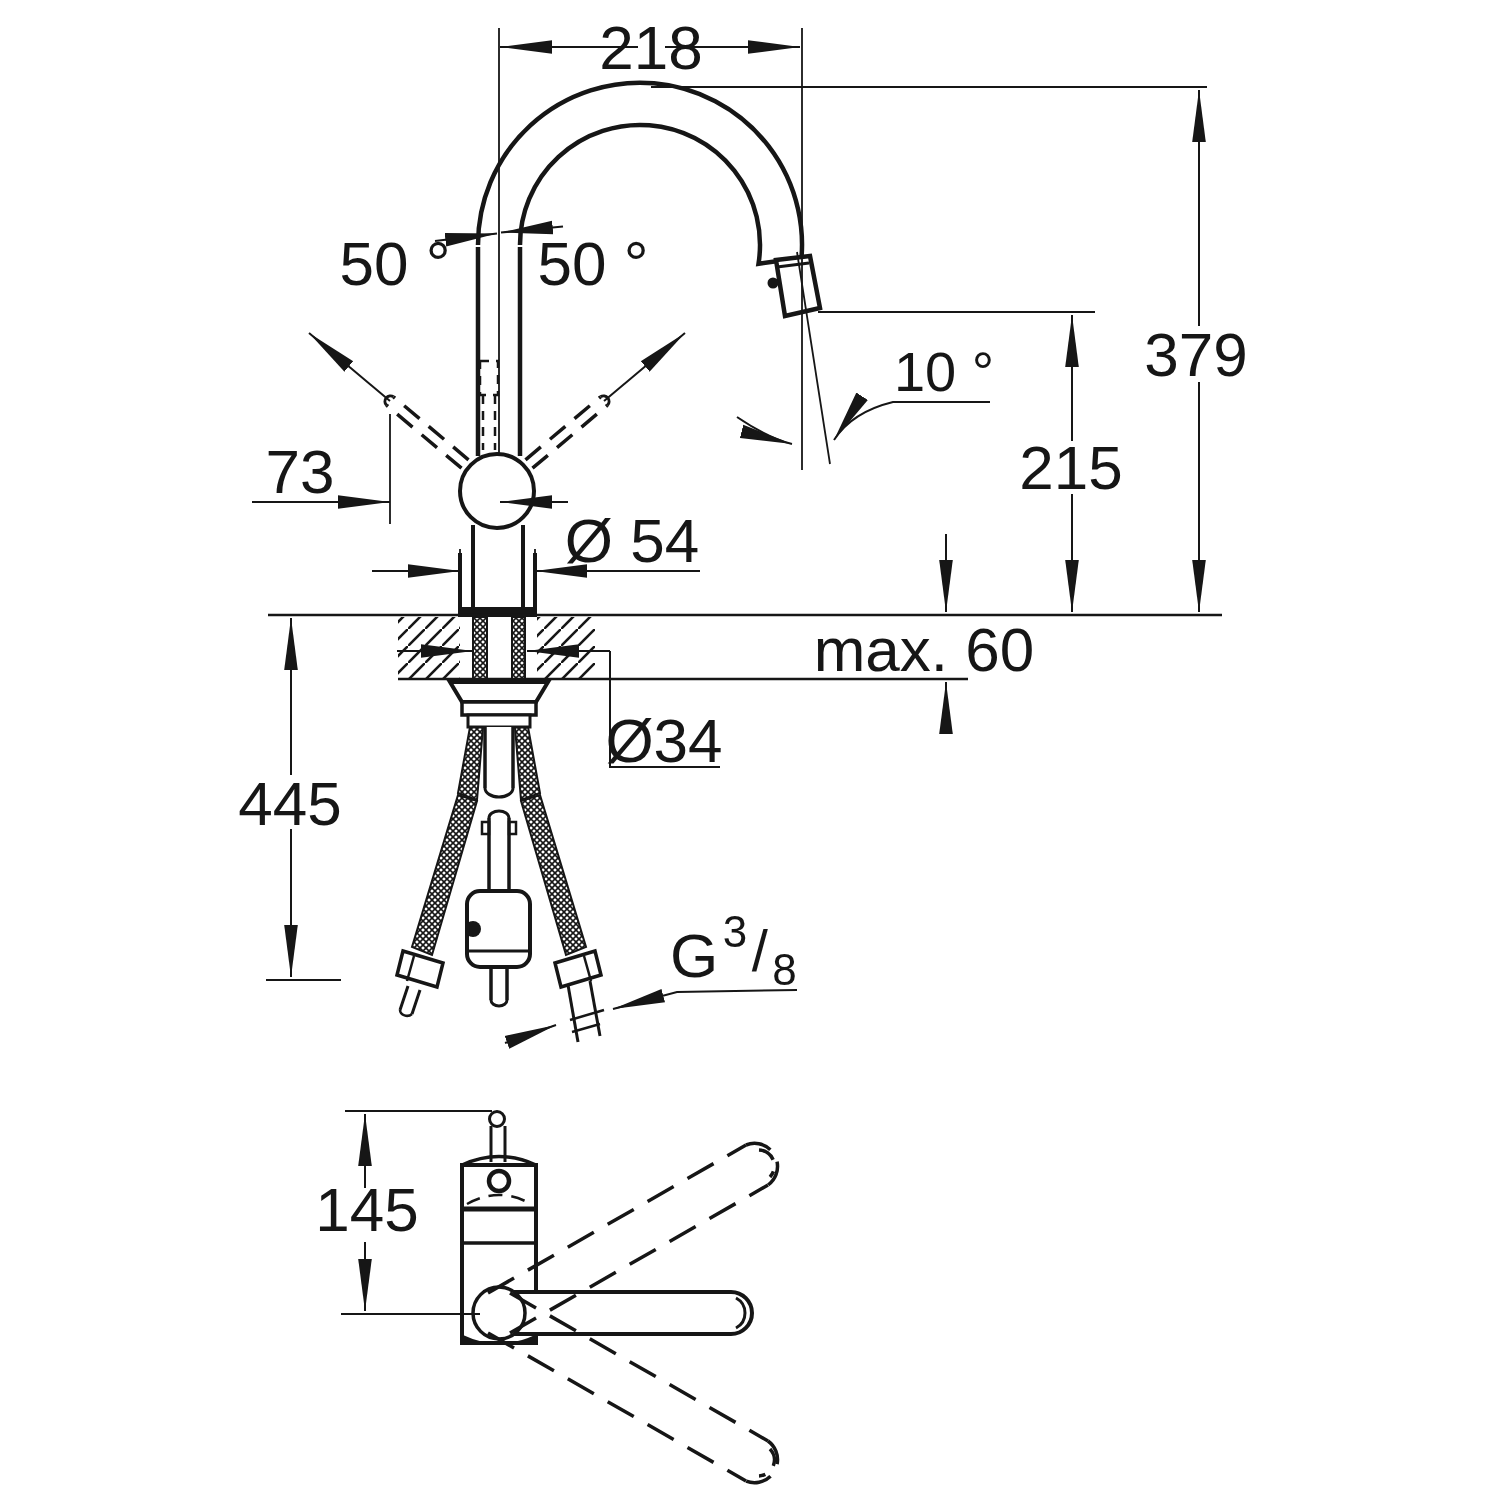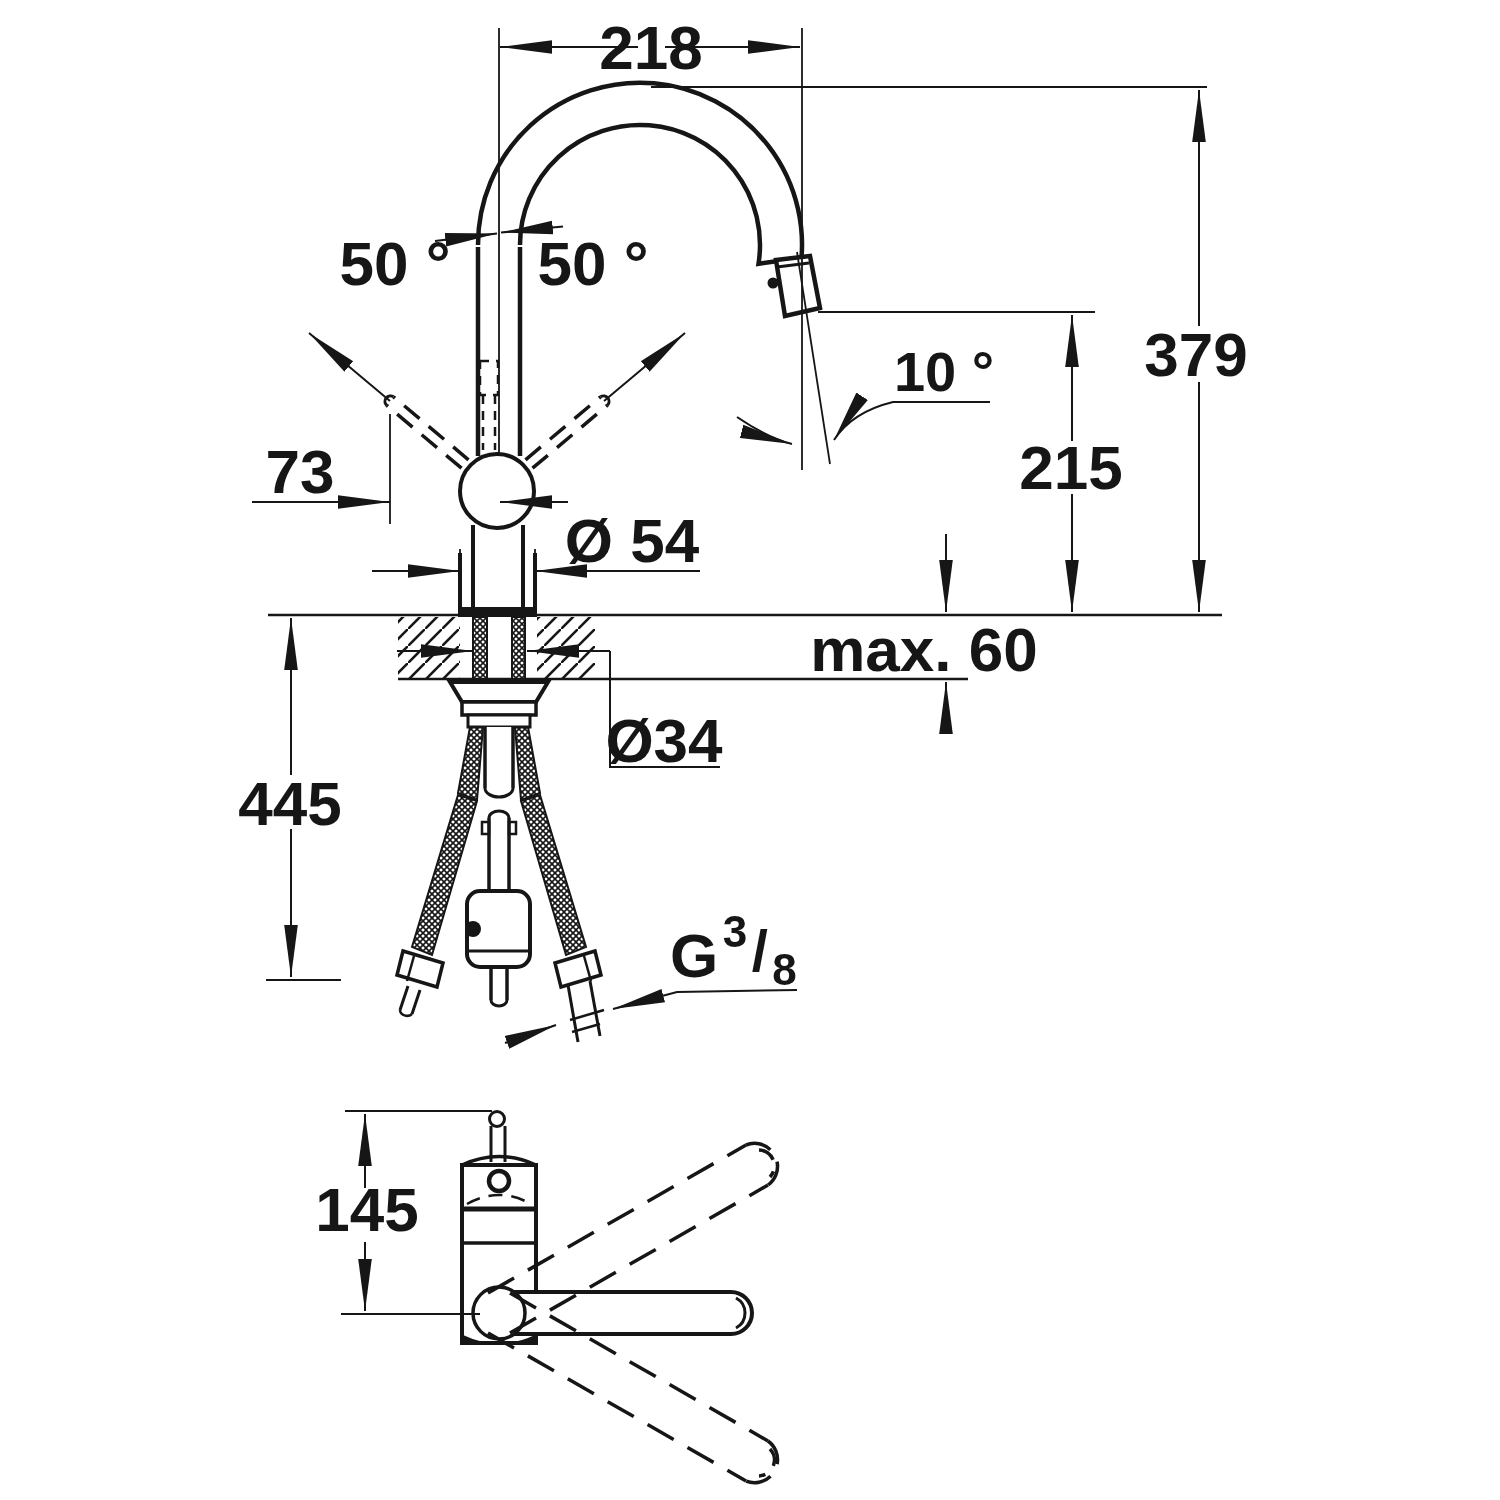--- a/index.html
+++ b/index.html
@@ -1,16 +1,16 @@
 <!DOCTYPE html>
 <html><head>
 <meta charset="utf-8">
 <style>
   html,body{margin:0;padding:0;background:#fff;}
-  .stage{width:1428px;height:1500px;background:#fff;position:relative;font-family:"Liberation Sans",sans-serif;font-weight:bold;}
+  .stage{width:1428px;height:1500px;background:#fff;position:relative;font-family:"Liberation Sans",sans-serif;}
   svg{display:block}
   text{font-family:"Liberation Sans","DejaVu Sans",sans-serif;fill:#161616;}
   .dimtxt{font-size:62px;}
   .dimtxt-sm{font-size:56px;}
 </style>
 </head>
 <body>
 
 <div class="stage">
 <svg width="1500" height="1500" viewBox="0 0 1500 1500">

